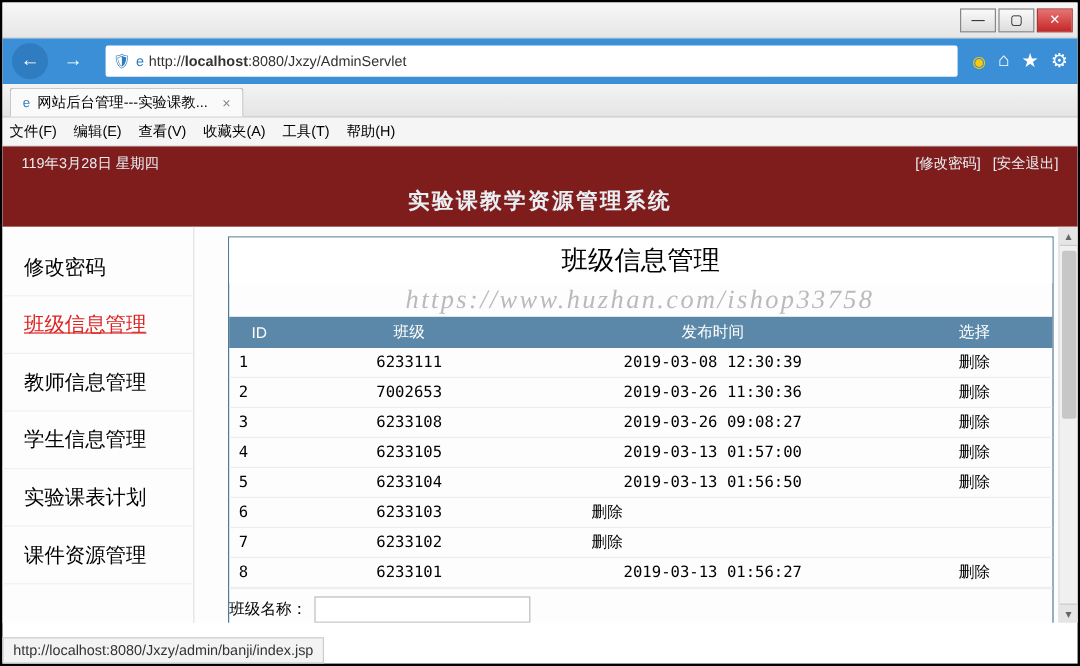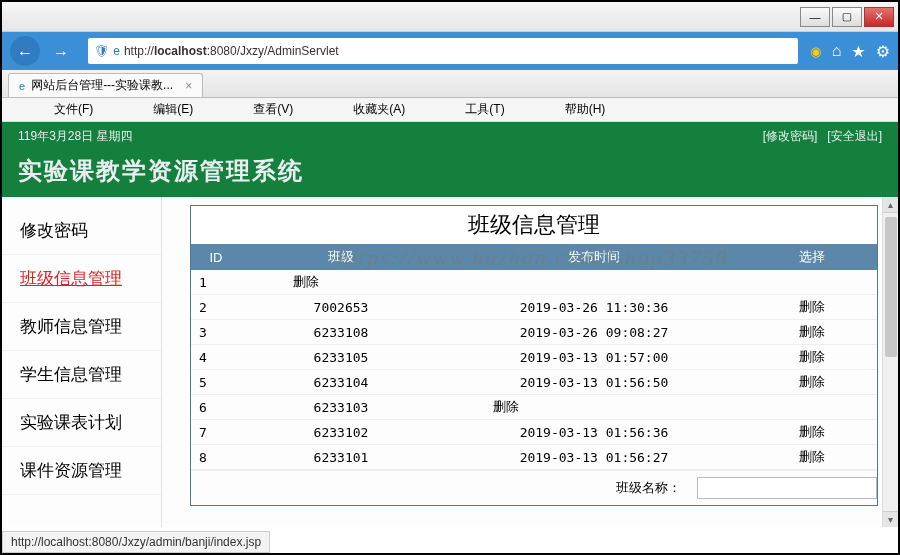--- a/index.html
+++ b/index.html
@@ -16,47 +16,47 @@
 .urlbar .shield { color: #2f7cc0; margin-right: 4px; }
 .addr-right { display: flex; gap: 10px; align-items: center; }
 .addr-icon { font-size: 16px; cursor: pointer; }
 
 .tabbar { height: 28px; background: linear-gradient(#f3f3f3,#e5e5e5); border-bottom: 1px solid #bbb; display: flex; align-items: flex-end; padding: 0 6px; }
 .tab { height: 24px; padding: 0 10px; background: #fafafa; border: 1px solid #bbb; border-bottom: none; display: inline-flex; align-items: center; font-size: 12px; gap: 6px; border-radius: 3px 3px 0 0; }
 .tab .tabicon { color: #2f7cc0; font-size: 11px; }
 .tab .tabclose { color: #888; margin-left: 6px; cursor: pointer; }
 
 .menubar { height: 24px; background: #f5f5f5; border-bottom: 1px solid #ddd; display: flex; align-items: center; padding: 0 6px; font-size: 12px; gap: 14px; }
-.menuitem { cursor: pointer; margin-left: 46px; }
+.menuitem { cursor: pointer; }
 
 .app { position: relative; height: 392px; }
-.appheader { background: #15803d; color: #e8eef2; padding: 6px 16px 10px; }
+.appheader { background: #7f1d1d; color: #e8eef2; padding: 6px 16px 10px; }
 .appheader .top { display: flex; justify-content: space-between; font-size: 12px; margin-bottom: 10px; }
 .appheader .links span { cursor: pointer; }
-.appheader h1 { font-size: 24px; font-weight: bold; letter-spacing: 2px; }
+.appheader h1 { font-size: 18px; font-weight: bold; letter-spacing: 2px; text-align: center; }
 
 .appbody { display: flex; height: calc(100% - 62px); background: #fdfdfd; }
 .sidebar { width: 160px; border-right: 1px solid #e0e0e0; padding: 10px 0; }
 .sideitem { padding: 12px 18px; font-size: 17px; cursor: pointer; border-bottom: 1px solid #f0f0f0; }
 .sideitem.active { color: #d22; text-decoration: underline; }
 
 .main { flex: 1; padding: 8px 20px 8px 28px; position: relative; overflow: hidden; }
 .panel { border: 1px solid #4e7a9a; }
 .panel-title { text-align: center; font-size: 22px; padding: 4px 0; background: #fff; }
-.thead { display: flex; background: #5b88a8; color: #fff; font-size: 13px; height: 26px; align-items: center; }
+.thead { display: flex; background: #5b88a8; color: #fff; font-size: 13px; height: 26px; align-items: center; margin-top: 28px; }
 .th { text-align: center; }
 .col-id { width: 50px; }
 .col-class { width: 200px; }
 .col-time { flex: 1; }
 .col-action { width: 130px; }
 .row { display: flex; height: 25px; align-items: center; border-bottom: 1px solid #eee; font-family: monospace; font-size: 13px; }
 .row .cell { text-align: center; }
 .row .col-id { text-align: left; padding-left: 8px; font-family: monospace; }
 .row .col-action { font-family: "Microsoft YaHei"; cursor: pointer; }
-.form-row { display: flex; justify-content: flex-end; align-items: center; gap: 16px; padding: 6px 0; border-top: 1px solid #eee; font-size: 13px; }
+.form-row { display: flex; justify-content: flex-start; align-items: center; gap: 6px; padding: 6px 0; border-top: 1px solid #eee; font-size: 13px; }
 .form-row input { height: 22px; width: 180px; border: 1px solid #bbb; padding: 0 4px; }
 
 .watermark { position: absolute; top: 48px; left: 176px; font-size: 22px; color: rgba(120,120,120,0.5); font-family: serif; letter-spacing: 2px; pointer-events: none; font-style: italic; }
 
 .scrollbar-v { position: absolute; right: 0; top: 0; bottom: 0; width: 16px; background: #f0f0f0; border-left: 1px solid #ddd; }
 .scrollbtn { height: 16px; display: flex; align-items: center; justify-content: center; font-size: 10px; color: #666; background: #e5e5e5; border-bottom: 1px solid #ccc; cursor: pointer; }
 .scrollbtn.dn { position: absolute; bottom: 0; width: 100%; border-top: 1px solid #ccc; border-bottom: none; }
 .thumb { position: absolute; top: 20px; width: 12px; left: 2px; height: 140px; background: #c7c7c7; border-radius: 2px; }
 
 .statusbar { position: absolute; bottom: 0; left: 0; height: 22px; background: #f3f3f3; border: 1px solid #ccc; display: inline-flex; align-items: center; padding: 0 8px; font-size: 12px; color: #333; margin-top: 19px; }
@@ -134,20 +134,22 @@
         <div class="panel-title">班级信息管理</div>
         <div class="thead">
           <div class="th col-id">ID</div>
           <div class="th col-class">班级</div>
           <div class="th col-time">发布时间</div>
           <div class="th col-action">选择</div>
         </div>
         <div id="rows">
             <div class="row">
               <div class="cell col-id">1</div>
+              <div class="cell col-class">6233111</div>
+              <div class="cell col-time">2019-03-08 12:30:39</div>
               <div class="cell col-action">删除</div>
             </div>
             <div class="row">
               <div class="cell col-id">2</div>
               <div class="cell col-class">7002653</div>
               <div class="cell col-time">2019-03-26 11:30:36</div>
               <div class="cell col-action">删除</div>
             </div>
             <div class="row">
               <div class="cell col-id">3</div>
@@ -168,21 +170,20 @@
               <div class="cell col-action">删除</div>
             </div>
             <div class="row">
               <div class="cell col-id">6</div>
               <div class="cell col-class">6233103</div>
               <div class="cell col-action">删除</div>
             </div>
             <div class="row">
               <div class="cell col-id">7</div>
               <div class="cell col-class">6233102</div>
-              <div class="cell col-time">2019-03-13 01:56:36</div>
               <div class="cell col-action">删除</div>
             </div>
             <div class="row">
               <div class="cell col-id">8</div>
               <div class="cell col-class">6233101</div>
               <div class="cell col-time">2019-03-13 01:56:27</div>
               <div class="cell col-action">删除</div>
             </div>
           </div>
         <div class="form-row">

